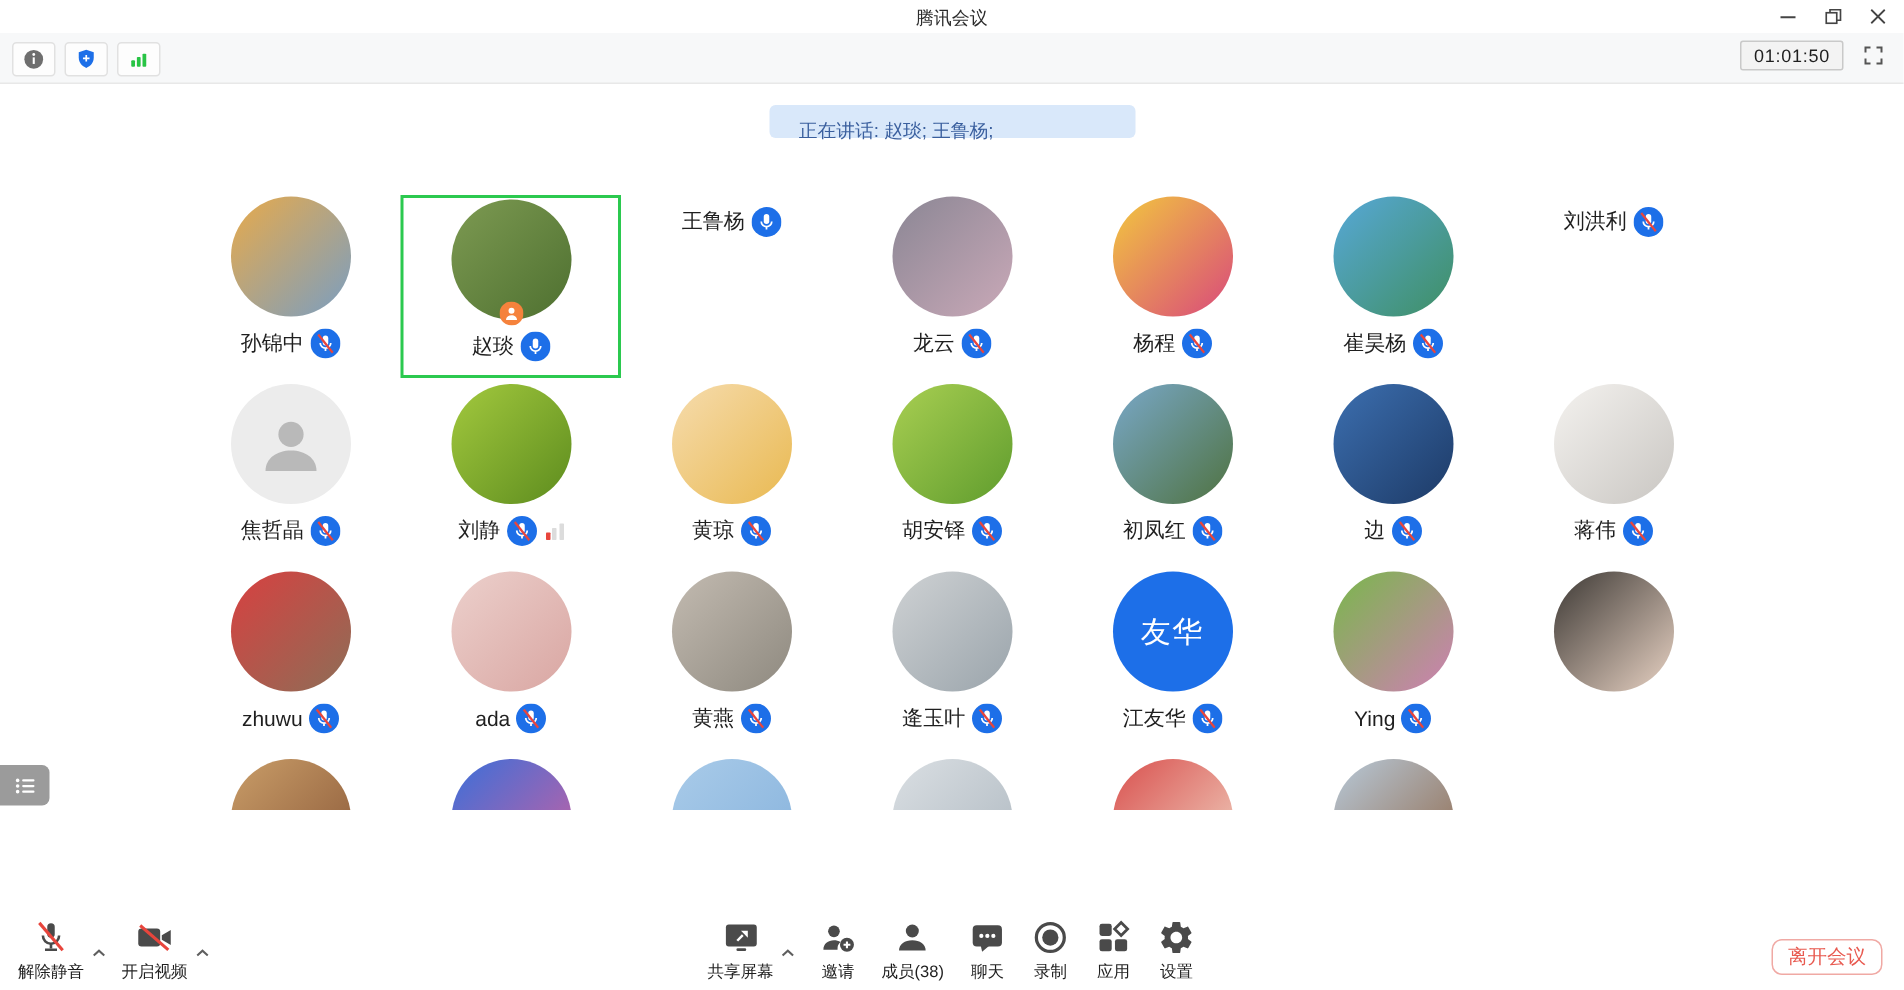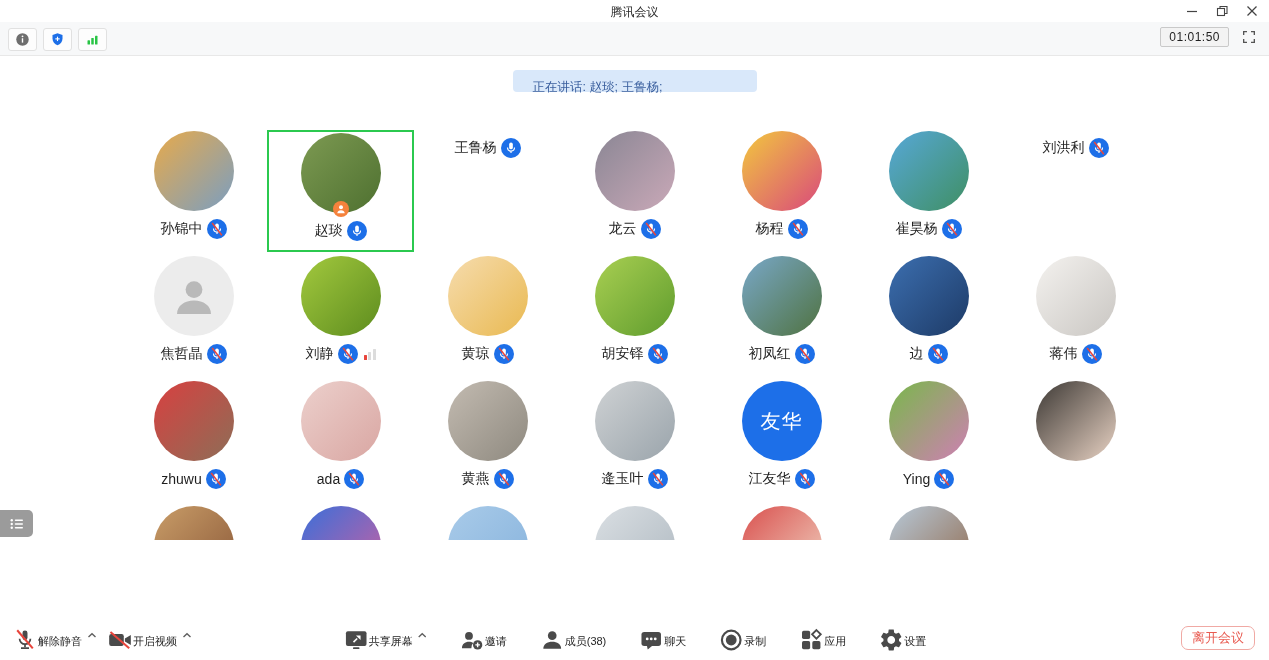--- a/index.html
+++ b/index.html
@@ -34,24 +34,24 @@
   .avatar.av-default{background:#ececec;display:flex;align-items:center;justify-content:center;}
   .host-badge{position:absolute;left:50%;transform:translateX(-50%);bottom:-4px;line-height:0;}
   .nameline{margin-top:8px;height:20px;display:flex;align-items:center;gap:4px;font-size:14px;color:#1f1f1f;white-space:nowrap;}
   .netbars{display:inline-flex;align-items:flex-end;gap:1.5px;margin-left:2px;}
   .netbars i{display:inline-block;width:3px;background:#dcdcdc;border-radius:.5px;}
   
   .float-list{position:absolute;left:0;top:510px;width:33px;height:27px;background:#9b9b9b;
     border-radius:0 5px 5px 0;display:flex;align-items:center;justify-content:center;}
   
   .bottombar{position:absolute;bottom:0;left:0;right:0;height:58px;background:#fff;}
-  .bb-item{display:flex;align-items:center;font-size:11px;color:#1f1f1f;cursor:default;}
+  .bb-item{display:flex;flex-direction:column;align-items:center;font-size:11px;color:#1f1f1f;cursor:default;}
   .bb-item svg{margin-bottom:2px;}
   .bb-left{position:absolute;left:12px;bottom:5px;display:flex;align-items:flex-end;}
-  .bb-center{position:absolute;left:50%;bottom:5px;transform:translateX(-50%);display:flex;align-items:flex-end;gap:32px;}
+  .bb-center{position:absolute;left:50%;bottom:5px;transform:translateX(-50%);display:flex;align-items:flex-end;gap:16px;}
   .bb-chevron{margin:0 10px 16px 5px;line-height:0;}
   .share-wrap{display:flex;align-items:flex-end;}
   .share-wrap .bb-chevron{margin:0 0 16px 4px;}
   .leave-btn{position:absolute;right:14px;bottom:10px;min-width:72px;height:24px;padding:0 10px;
     border:1px solid #f0a9a4;border-radius:7px;color:#e85a50;font-size:13px;background:#fff;
     display:flex;align-items:center;justify-content:center;box-sizing:border-box;}
 </style>
 </head>
 <body>
 

